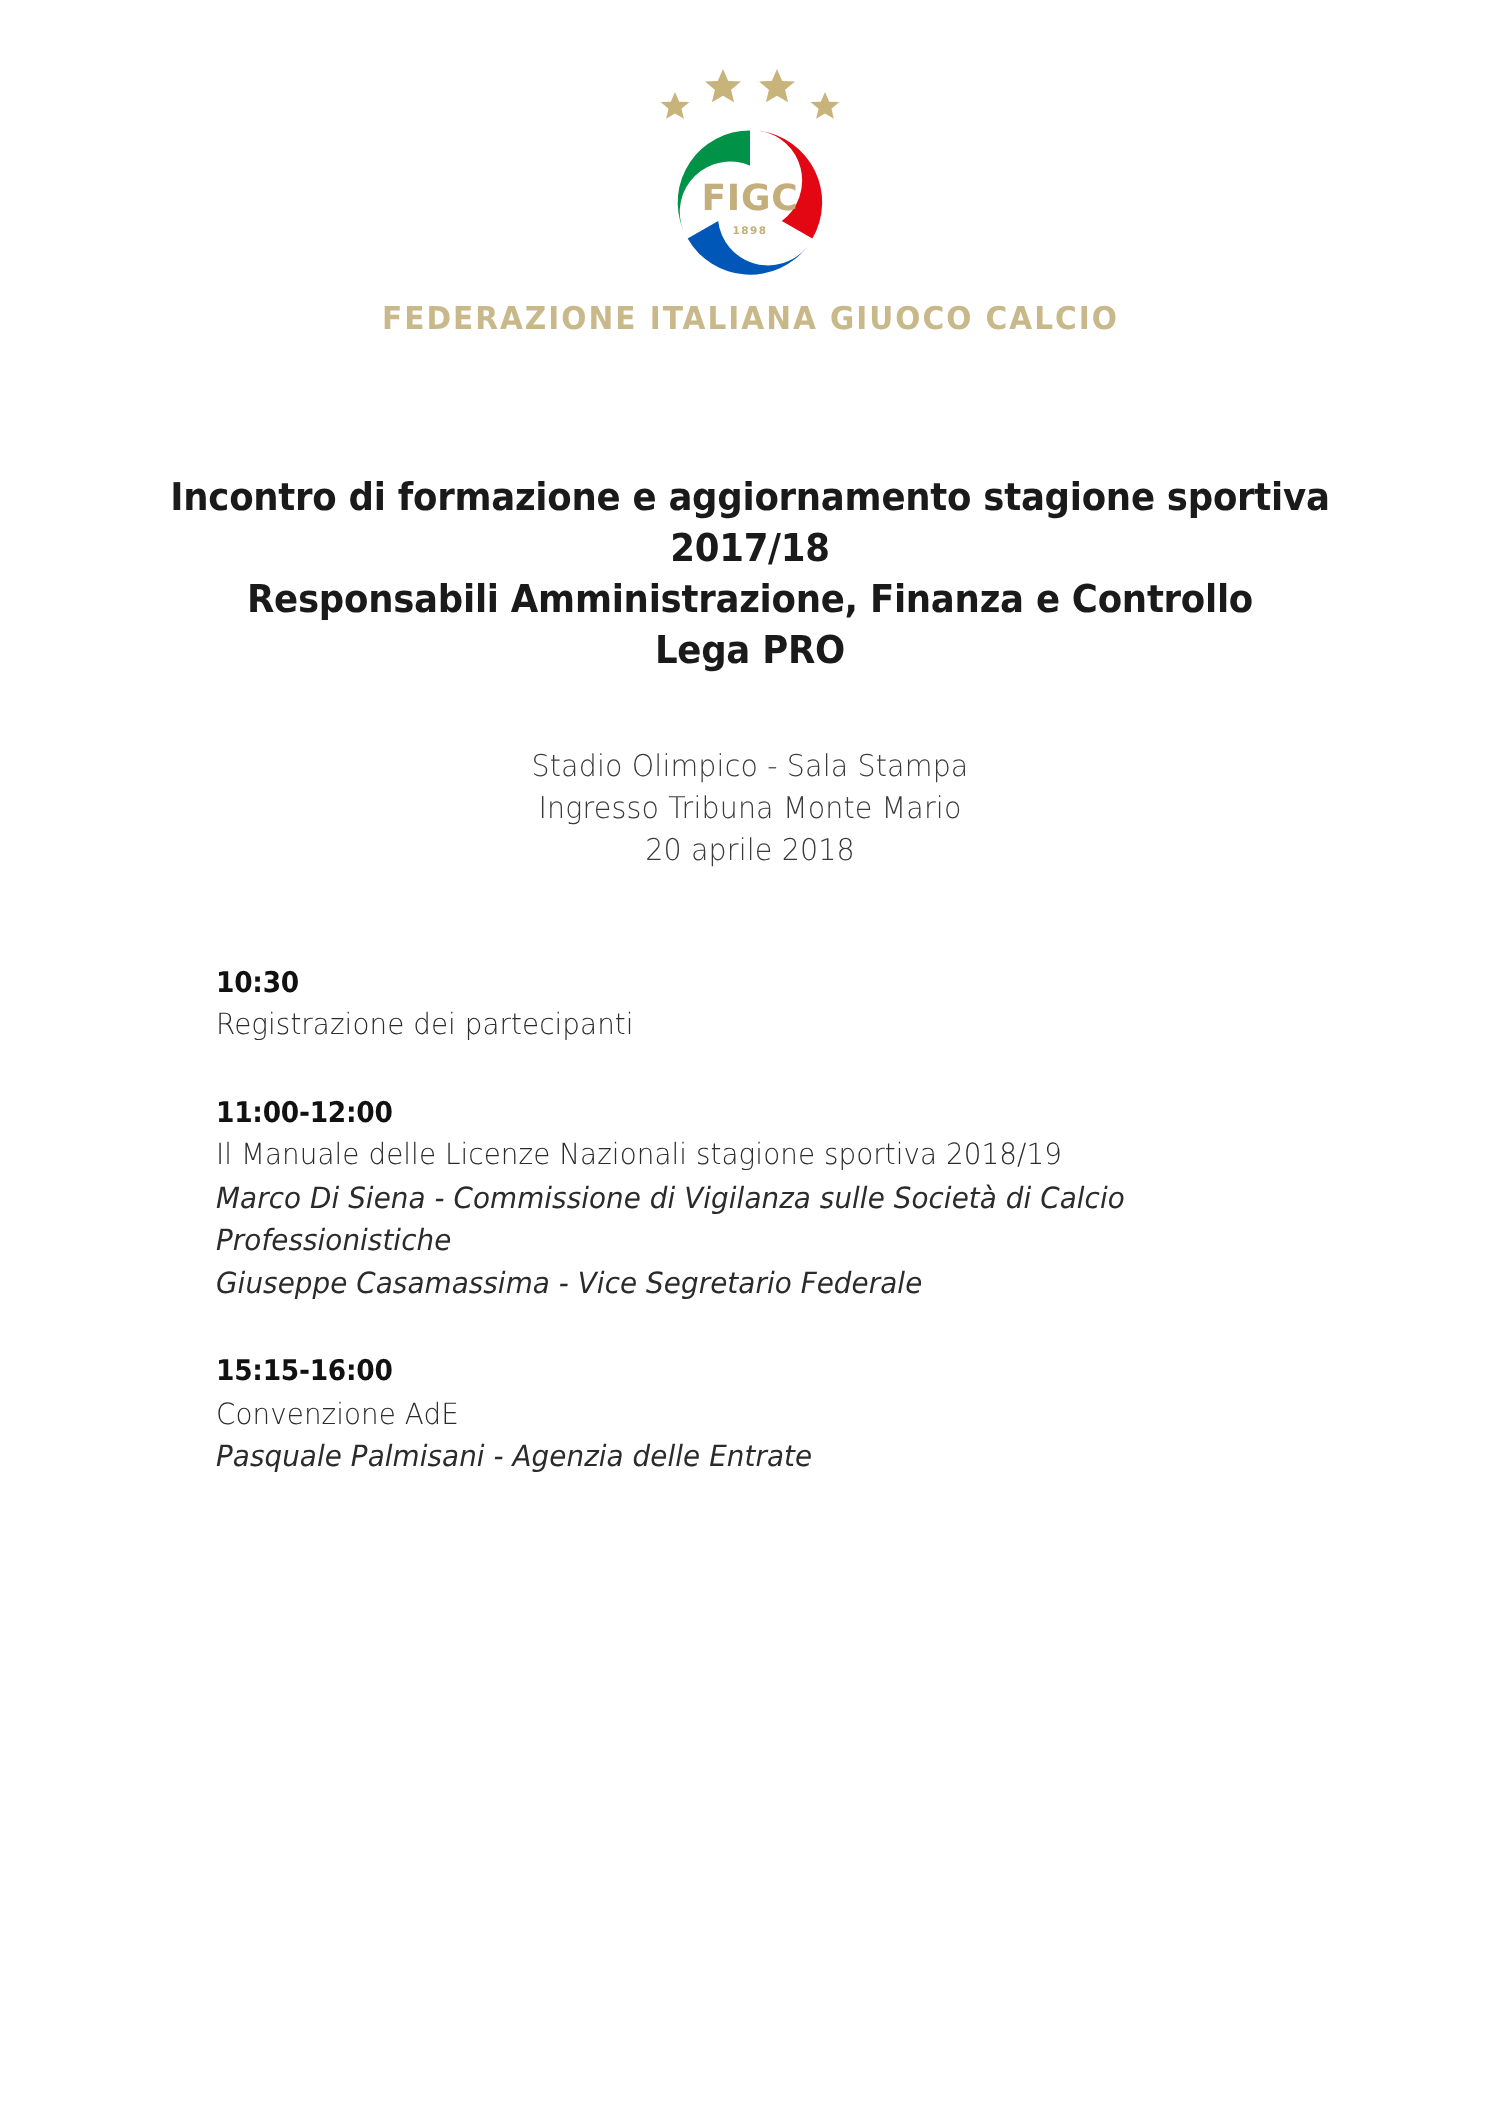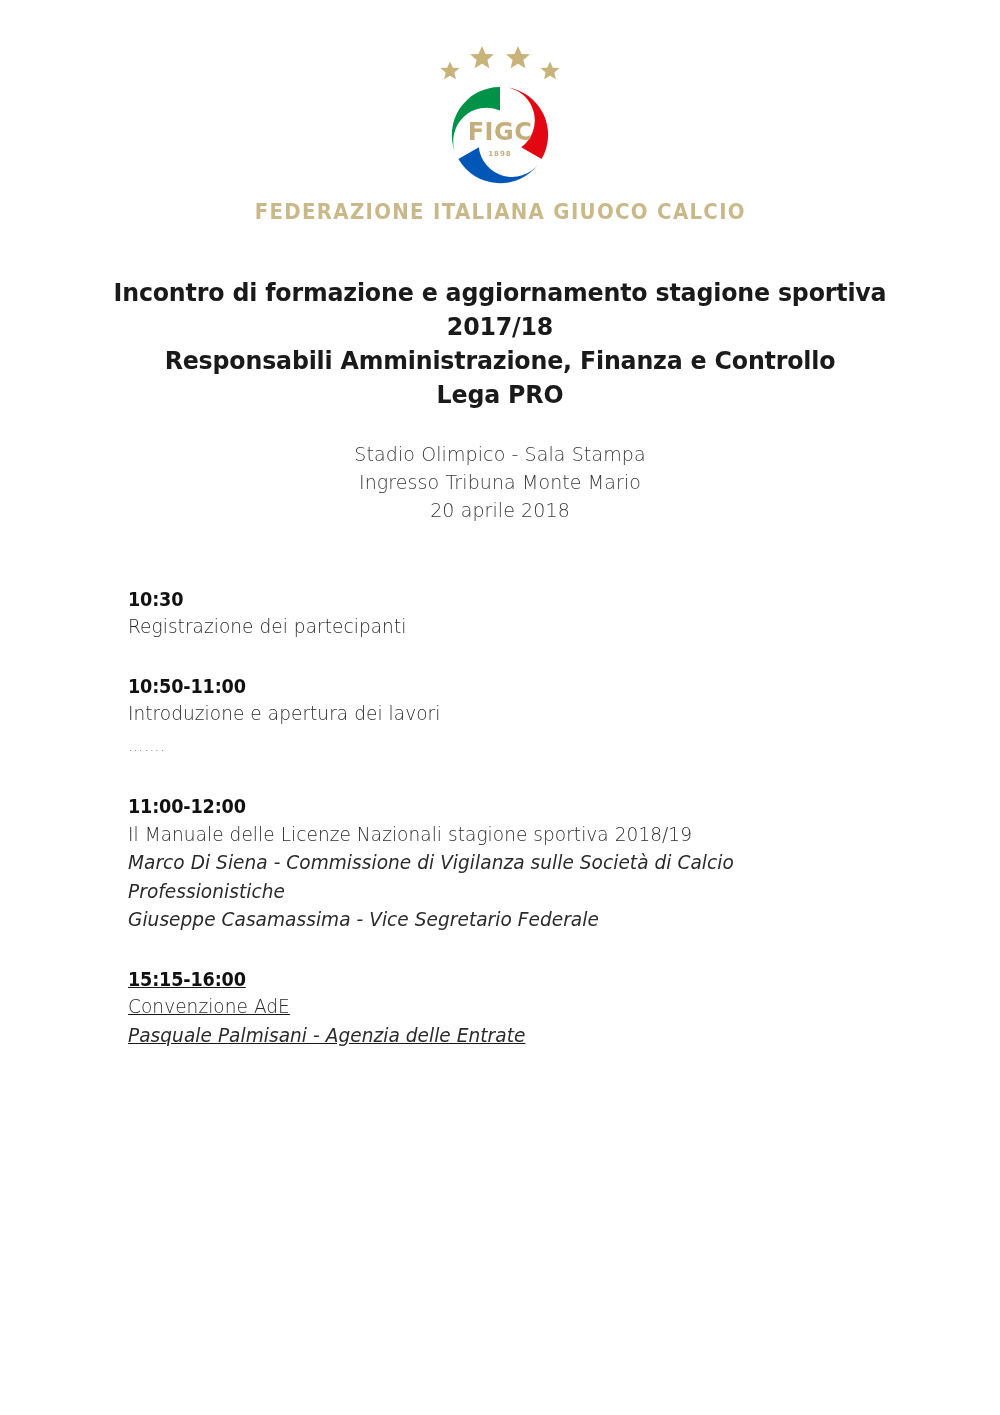--- a/index.html
+++ b/index.html
@@ -44,63 +44,64 @@
     font-size: 21px;
     font-weight: bold;
     letter-spacing: 1.4px;
     color: #c9b98a;
     text-align: center;
     transform: scaleX(0.94);
   }
 
   
   .title-block {
-    margin-top: 52px;
+    margin-top: 92px;
     text-align: center;
     padding: 0 70px;
   }
 
   .title-line {
     font-family: "DejaVu Sans", sans-serif;
     font-size: 25.5px;
     font-weight: bold;
     color: #1a1a1a;
     line-height: 1.33;
     letter-spacing: -0.2px;
     transform: scaleX(0.93);
   }
 
   
   .venue-block {
-    margin-top: 28px;
+    margin-top: 44px;
     text-align: center;
   }
 
   .venue-line {
     font-family: "DejaVu Sans", sans-serif;
     font-size: 20px;
     font-weight: 300;
     color: #3a3a3a;
     line-height: 1.42;
     letter-spacing: 0.1px;
     transform: scaleX(0.95);
   }
 
   
   .agenda {
     margin-top: 60px;
     padding-left: 128px;
     padding-right: 113px;
+    margin-left: 16px;
   }
 
   .agenda-item {
     margin-bottom: 30px;
   }
 
-  .agenda-item:last-child { margin-bottom: 0; text-decoration: underline; }
+  .agenda-item:last-child { margin-bottom: 0; }
 
   .slot-time {
     font-family: "DejaVu Sans", sans-serif;
     font-size: 19px;
     font-weight: bold;
     color: #111111;
     letter-spacing: -0.2px;
     line-height: 1.5;
     transform: scaleX(0.93);
     transform-origin: left center;
@@ -216,25 +217,20 @@
     <div class="venue-line">20 aprile 2018</div>
   </div>
 
   <div class="agenda">
 
     <div class="agenda-item">
       <div class="slot-time">10:30</div>
       <div class="slot-desc">Registrazione dei partecipanti</div>
     </div>
 
-    <div class="agenda-item">
-      <div class="slot-time">10:50-11:00</div>
-      <div class="slot-desc">Introduzione e apertura dei lavori</div>
-      <div class="slot-dots">…….</div>
-    </div>
 
     <div class="agenda-item">
       <div class="slot-time">11:00-12:00</div>
       <div class="slot-desc">Il Manuale delle Licenze Nazionali stagione sportiva 2018/19</div>
       <div class="slot-speaker">Marco Di Siena - Commissione di Vigilanza sulle Società di Calcio Professionistiche</div>
       <div class="slot-speaker">Giuseppe Casamassima - Vice Segretario Federale</div>
     </div>
 
 
 

